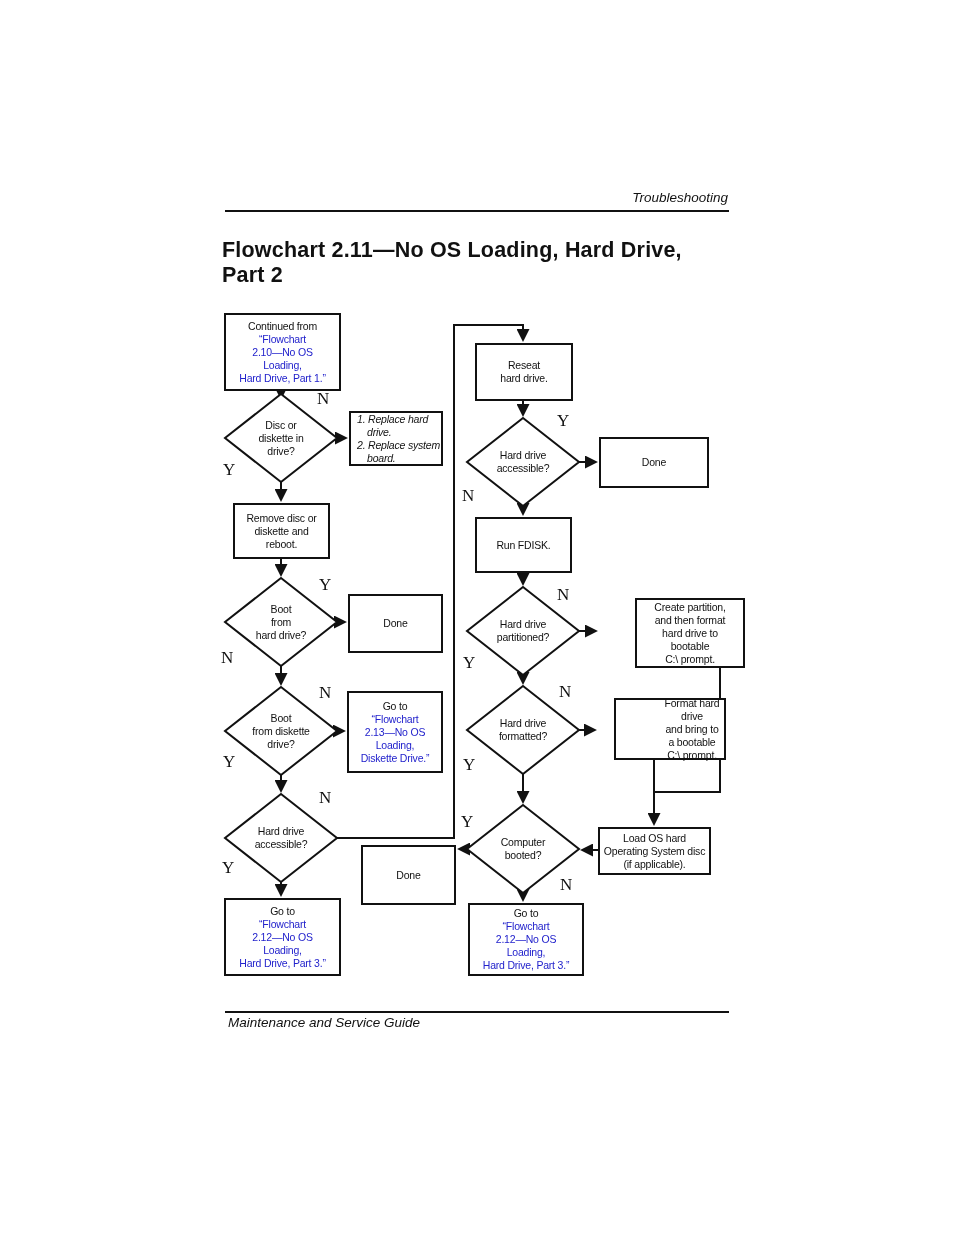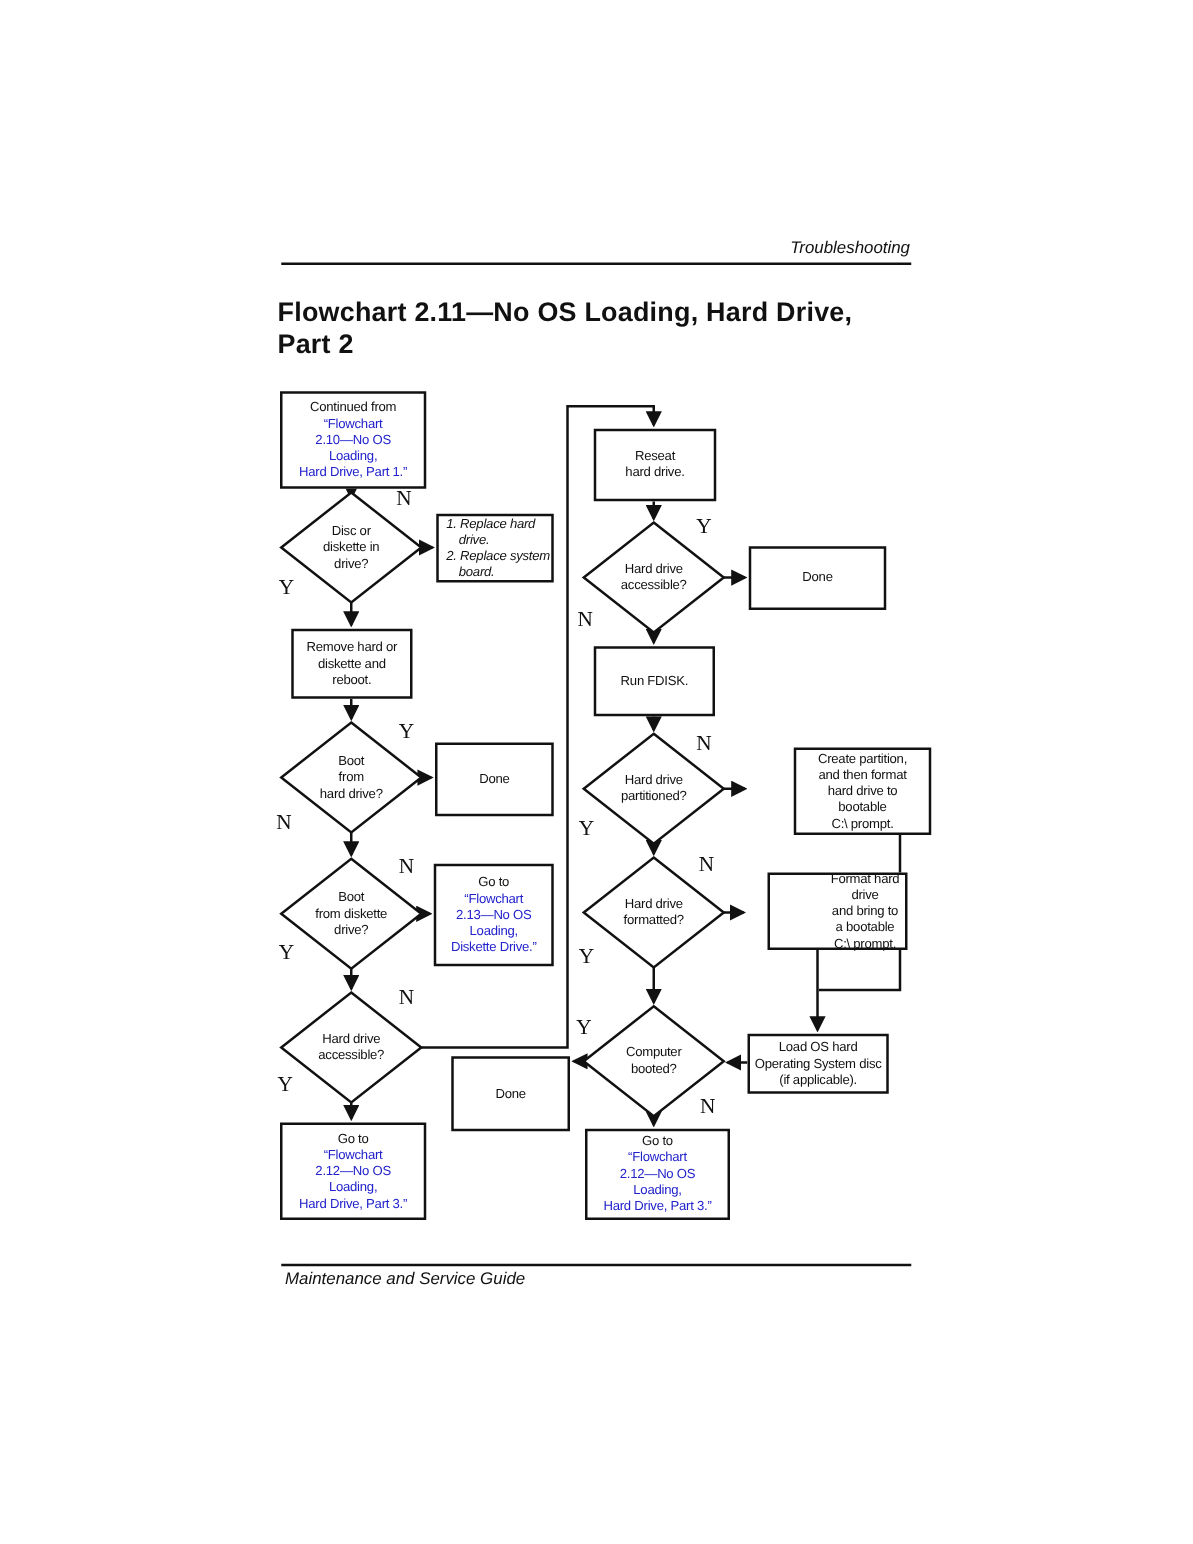--- a/index.html
+++ b/index.html
@@ -87,21 +87,21 @@
 Hard Drive, Part 1.”</div>
   </div>
 
   <div class="box" style="left:349px;top:411px;width:94px;height:55px;">
     <div class="listwrap">
       <div class="listitem">1. Replace hard drive.</div>
       <div class="listitem">2. Replace system board.</div>
     </div>
   </div>
 
-  <div class="box multiline" style="left:233px;top:503px;width:97px;height:56px;">Remove hard or
+  <div class="box multiline" style="left:233px;top:503px;width:97px;height:56px;">Remove disc or
 diskette and
 reboot.</div>
 
   <div class="box" style="left:348px;top:594px;width:95px;height:59px;">Done</div>
 
   <div class="box" style="left:347px;top:691px;width:96px;height:82px;">
     <div>Go to</div>
     <div class="link multiline">“Flowchart
 2.13—No OS
 Loading,

